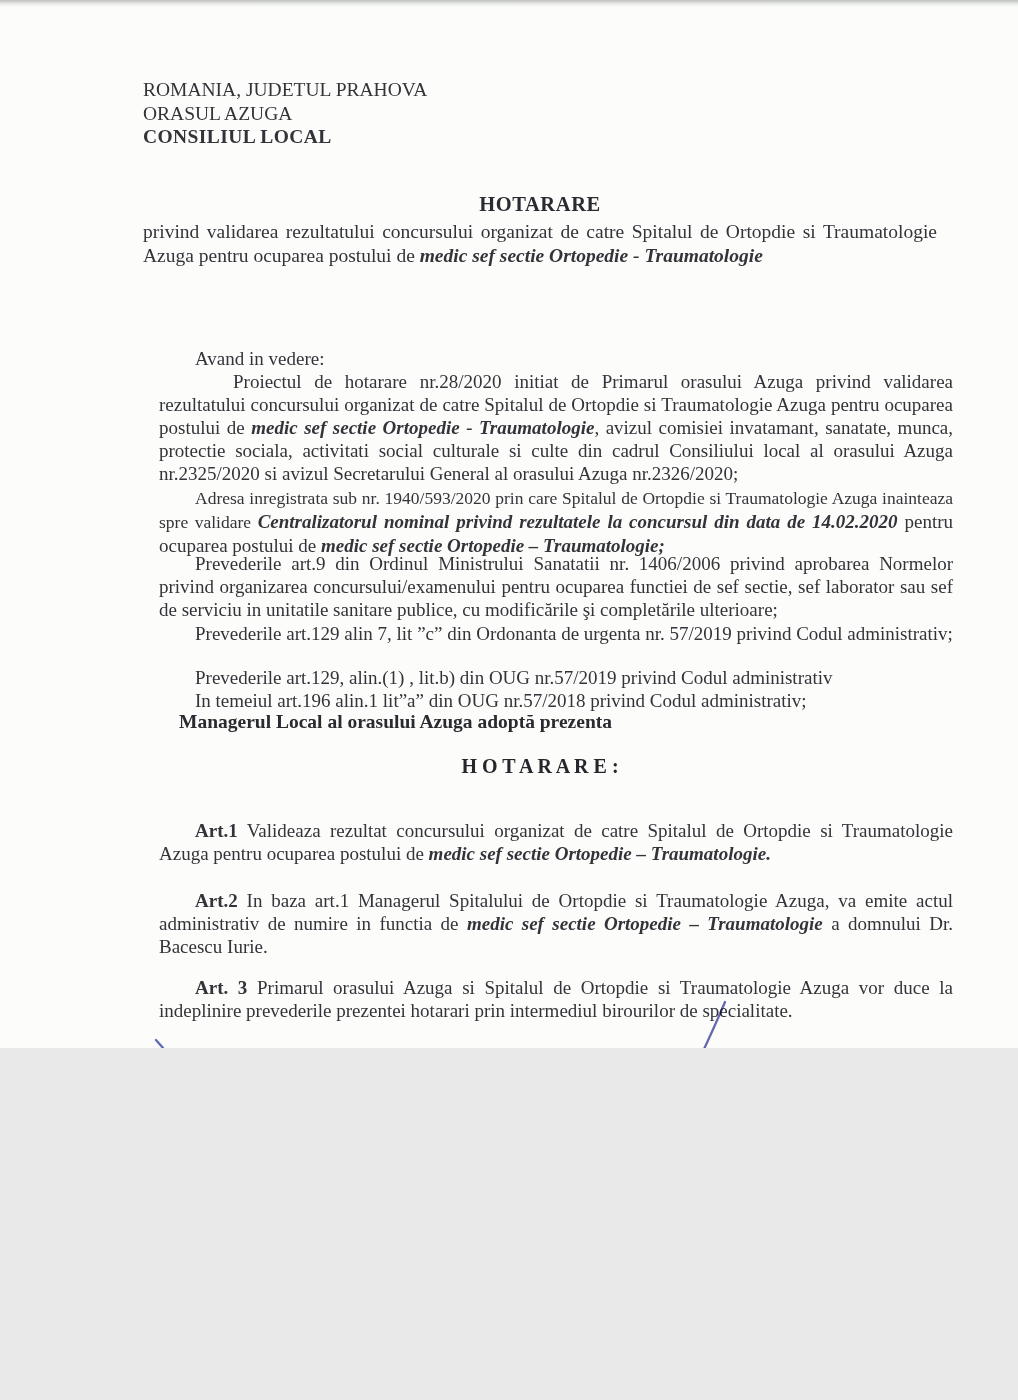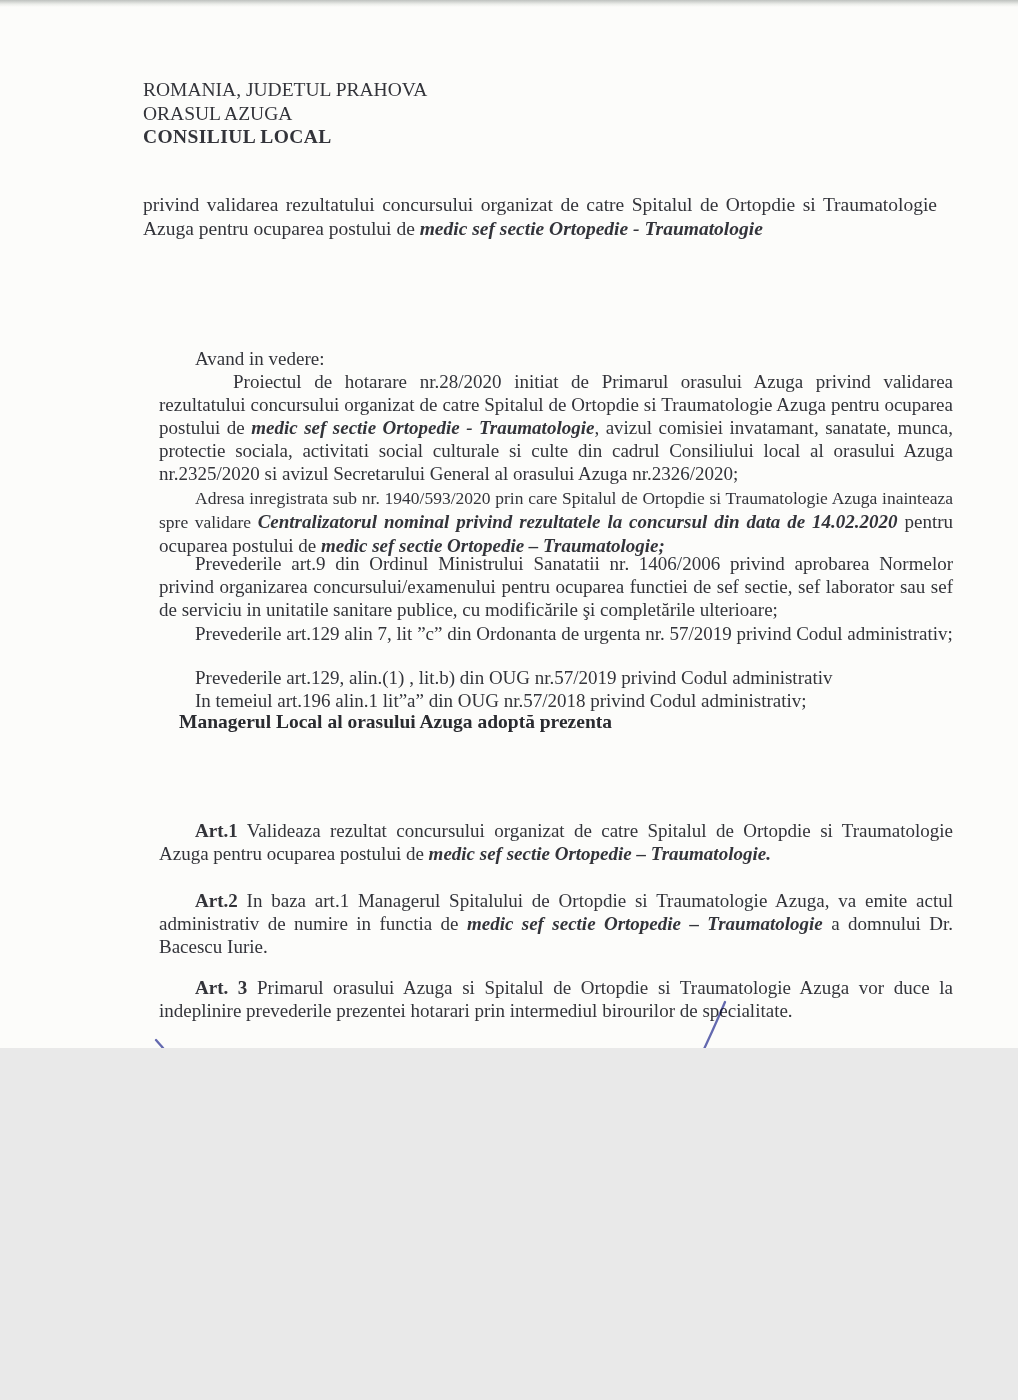--- a/index.html
+++ b/index.html
@@ -44,39 +44,41 @@
 <div class="page">
   <div class="scan-edge-top"></div>
 
   <div class="letterhead">
     <div>ROMANIA, JUDETUL PRAHOVA</div>
     <div>ORASUL  AZUGA</div>
     <div class="bold-line">CONSILIUL LOCAL</div>
   </div>
 
   <div class="title-block">
+    <p class="doc-heading">HOTARARE</p>
     <p class="subtitle"><span>privind validarea rezultatului concursului organizat de catre Spitalul de Ortopdie si Traumatologie Azuga pentru ocuparea postului de </span><span class="bi">medic sef sectie Ortopedie - Traumatologie</span></p>
   </div>
 
   <p class="para" style="top:331px">Avand in vedere:</p>
 
   <p class="para indent-lg" style="top:354px"><span>Proiectul de hotarare nr.28/2020 initiat de Primarul orasului Azuga privind validarea rezultatului concursului organizat de catre Spitalul de Ortopdie si Traumatologie Azuga pentru ocuparea postului de </span><span class="bi">medic sef sectie Ortopedie - Traumatologie</span><span>, avizul comisiei invatamant, sanatate, munca, protectie sociala, activitati social culturale si culte din cadrul Consiliului local al orasului Azuga nr.2325/2020 si avizul Secretarului General al orasului Azuga nr.2326/2020;</span></p>
 
   <p class="para" style="top:470px"><span class="sm">Adresa inregistrata sub nr. 1940/593/2020 prin care Spitalul de Ortopdie si Traumatologie Azuga inainteaza spre validare  </span><span class="bi">Centralizatorul nominal  privind rezultatele la concursul din data de 14.02.2020</span><span> pentru ocuparea postului de </span><span class="bi">medic sef sectie Ortopedie – Traumatologie;</span></p>
 
   <p class="para" style="top:536px">Prevederile art.9 din Ordinul Ministrului Sanatatii nr. 1406/2006 privind aprobarea Normelor privind organizarea concursului/examenului pentru ocuparea functiei de sef sectie, sef laborator sau sef de serviciu in unitatile sanitare publice, cu modificările şi completările ulterioare;</p>
 
   <p class="para" style="top:606px">Prevederile art.129 alin 7, lit ”c” din Ordonanta de urgenta nr. 57/2019 privind Codul administrativ;</p>
 
   <p class="para" style="top:650px">Prevederile art.129, alin.(1) , lit.b) din OUG nr.57/2019 privind Codul administrativ</p>
 
   <p class="para" style="top:673px">In temeiul art.196 alin.1 lit”a” din OUG nr.57/2018 privind Codul administrativ;</p>
 
   <p class="adoption">Managerul Local al orasului Azuga adoptă prezenta</p>
 
+  <p class="decision-heading">H O T A R A R E :</p>
 
   <p class="para" style="top:803px"><span class="b">Art.1</span><span> Valideaza rezultat concursului organizat de catre Spitalul de Ortopdie si Traumatologie Azuga pentru ocuparea postului de </span><span class="bi">medic sef sectie Ortopedie – Traumatologie.</span></p>
 
   <p class="para" style="top:873px"><span class="b">Art.2</span><span> In baza art.1 Managerul Spitalului de Ortopdie si Traumatologie Azuga, va emite actul administrativ de numire in functia de </span><span class="bi">medic sef sectie Ortopedie – Traumatologie</span><span> a domnului Dr. Bacescu Iurie.</span></p>
 
   <p class="para" style="top:960px"><span class="b">Art. 3</span><span> Primarul orasului Azuga si  Spitalul de Ortopdie si Traumatologie Azuga vor duce la indeplinire prevederile prezentei hotarari prin intermediul birourilor de specialitate.</span></p>
 
   <div class="sig sig-left">
     <div>Presedinte de sedinta</div>
     <div class="name">Petre  Adrian</div>

